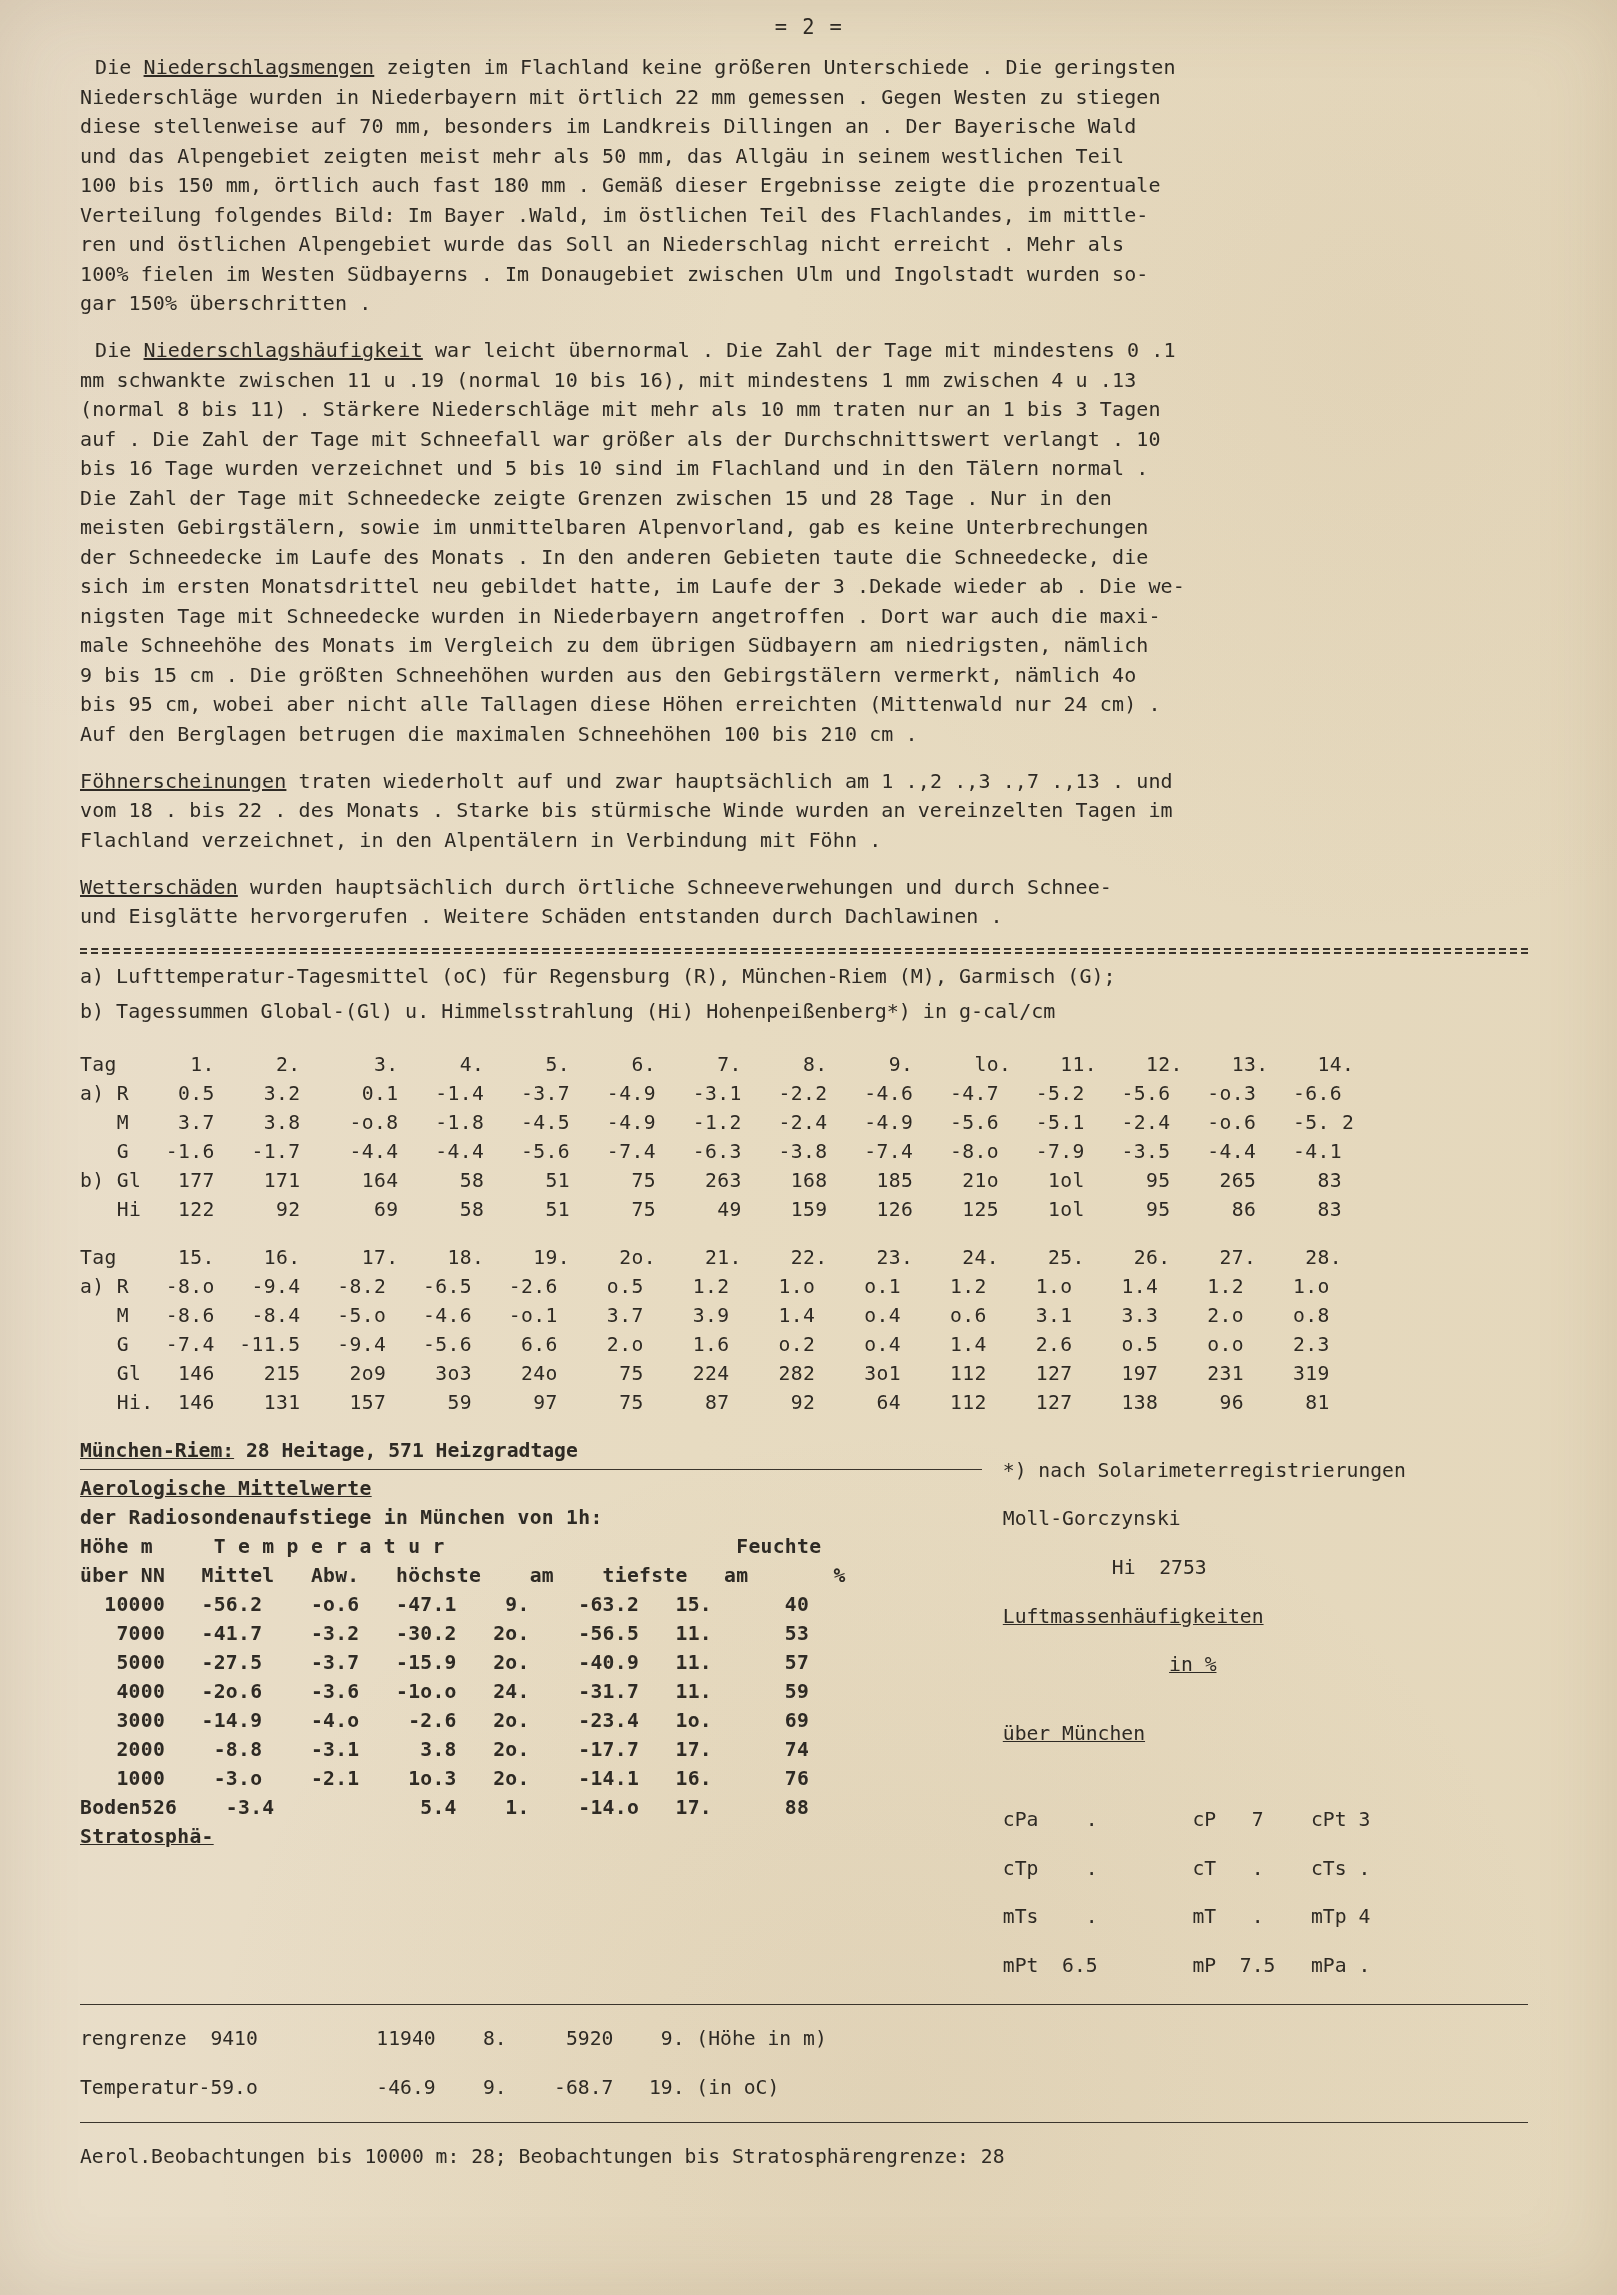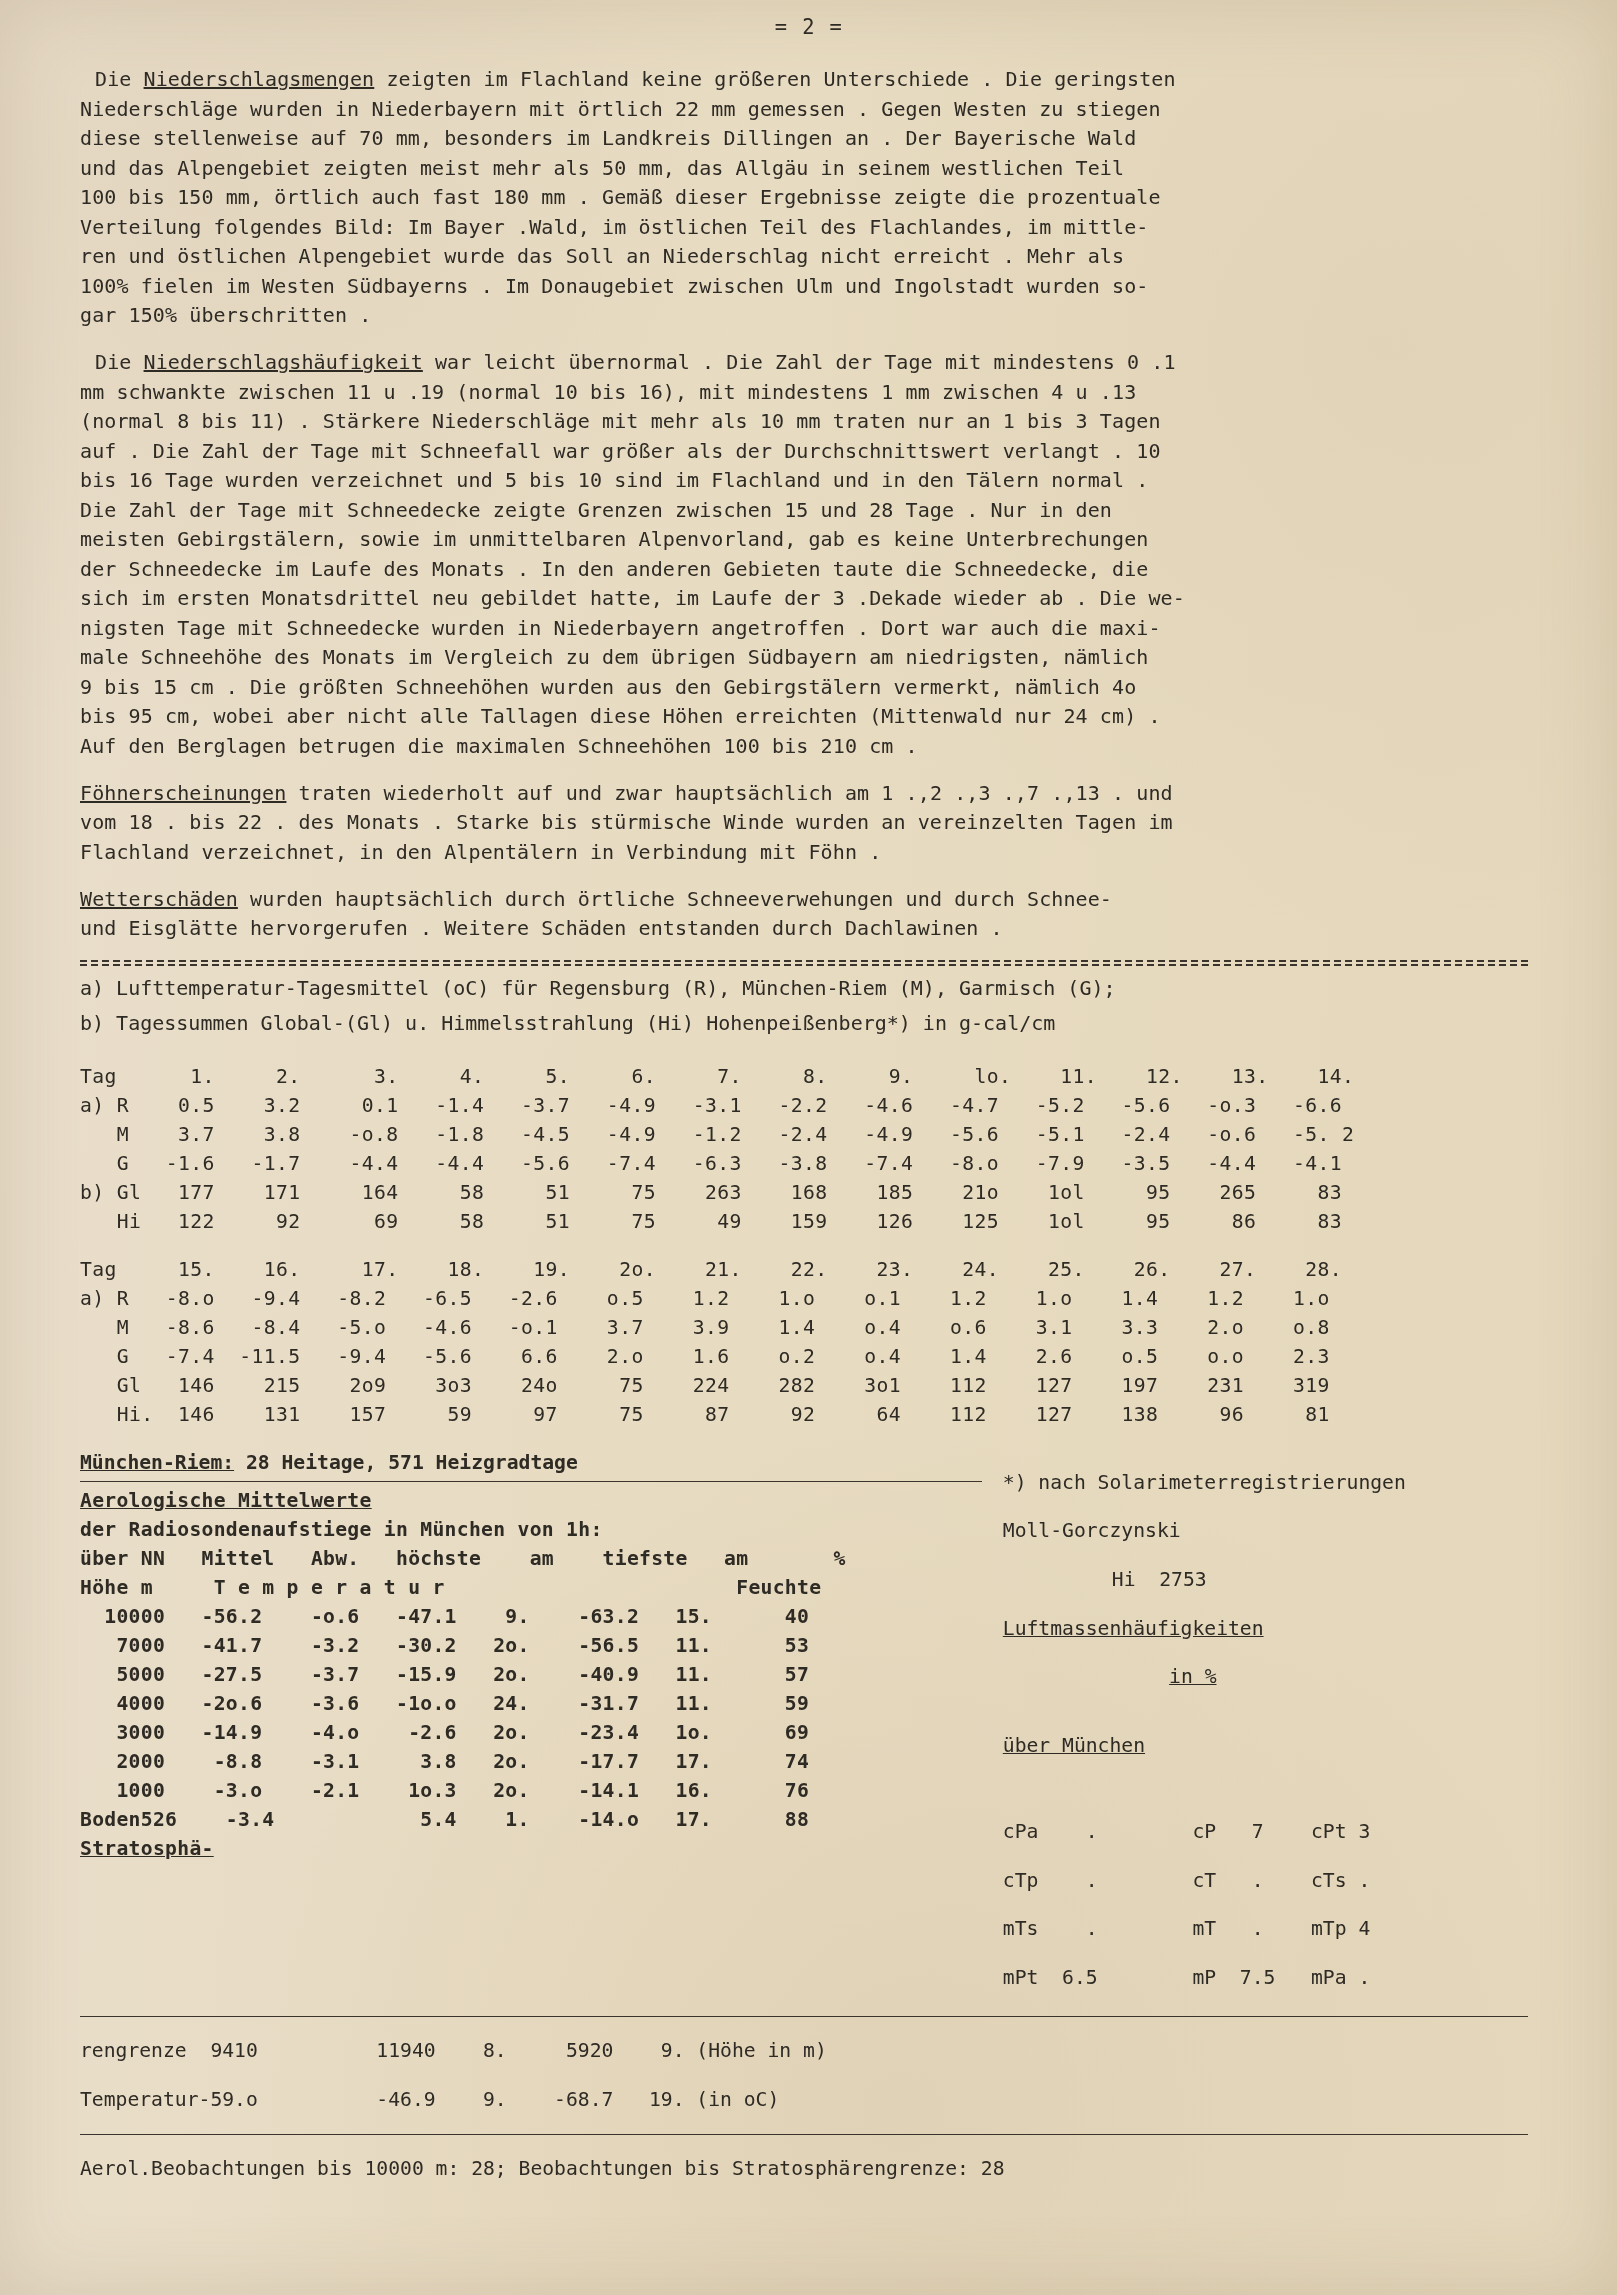--- a/index.html
+++ b/index.html
@@ -32,21 +32,21 @@
     top: 15px;
     left: 0;
     width: 100%;
     text-align: center;
     font-size: 20.4px;
     letter-spacing: 1.4px;
   }
   .body {
     position: absolute;
     left: 80px;
-    top: 65px;
+    top: 53px;
     width: 1465px;
   }
   p.para {
     margin: 0 0 17.6px 0;
     font-size: 20px;
     line-height: 29.5px;
     letter-spacing: 0.1px;
     text-align: left;
     white-space: pre-wrap;
   }
@@ -183,22 +183,22 @@
 
     <div class="gap"></div>
 
     <div class="twocol">
       <div class="colL">
         <div style="font-size:19.7px;line-height:29px;white-space:pre;"><span class="u">München-Riem:</span><span> 28 Heitage, 571 Heizgradtage</span></div>
         <div class="hline short"></div>
 
         <pre class="small underline-head">Aerologische Mittelwerte</pre>
         <pre class="small">der Radiosondenaufstiege in München von 1h:</pre>
+        <pre class="small">Höhe m     T e m p e r a t u r                        Feuchte</pre>
         <pre class="small">über NN   Mittel   Abw.   höchste    am    tiefste   am       %</pre>
-        <pre class="small">Höhe m     T e m p e r a t u r                        Feuchte</pre>
         <pre class="small">  10000   -56.2    -o.6   -47.1    9.    -63.2   15.      40</pre>
         <pre class="small">   7000   -41.7    -3.2   -30.2   2o.    -56.5   11.      53</pre>
         <pre class="small">   5000   -27.5    -3.7   -15.9   2o.    -40.9   11.      57</pre>
         <pre class="small">   4000   -2o.6    -3.6   -1o.o   24.    -31.7   11.      59</pre>
         <pre class="small">   3000   -14.9    -4.o    -2.6   2o.    -23.4   1o.      69</pre>
         <pre class="small">   2000    -8.8    -3.1     3.8   2o.    -17.7   17.      74</pre>
         <pre class="small">   1000    -3.o    -2.1    1o.3   2o.    -14.1   16.      76</pre>
         <pre class="small">Boden526    -3.4            5.4    1.    -14.o   17.      88</pre>
         <pre class="small underline-head">Stratosphä-</pre>
       </div>

